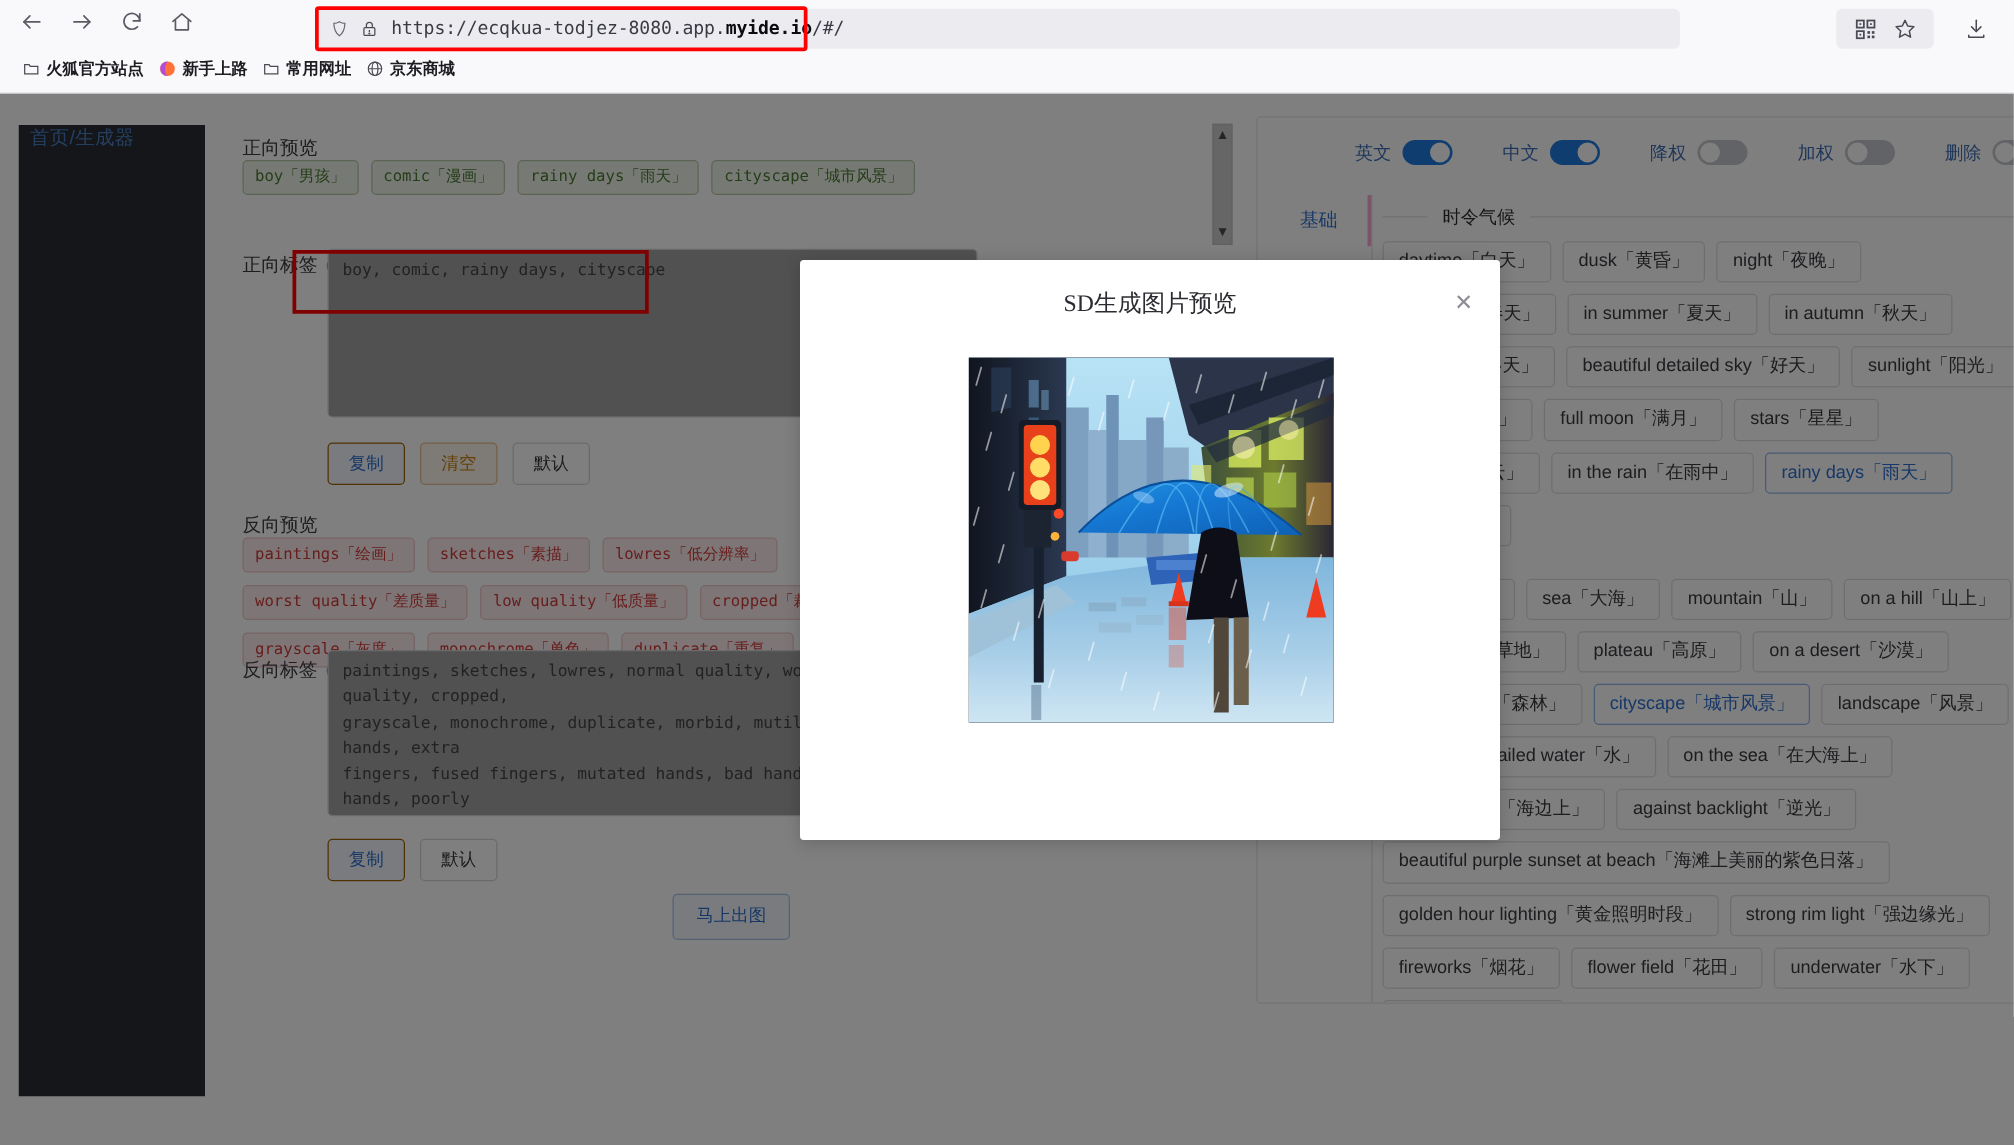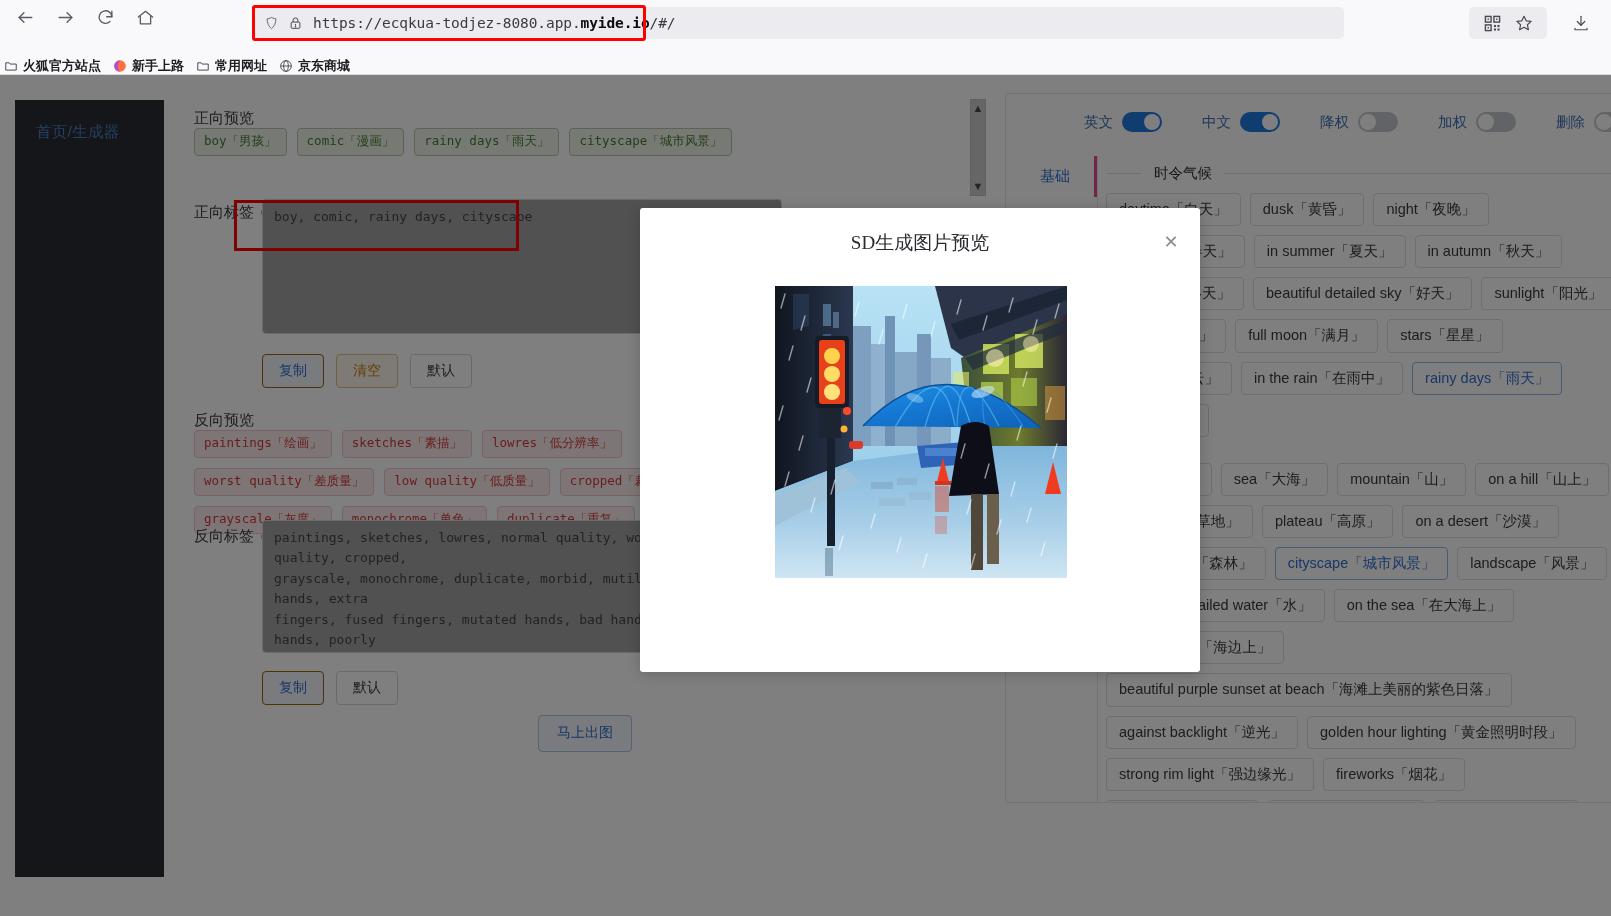--- a/index.html
+++ b/index.html
@@ -77,22 +77,22 @@
     width: 32px; height: 32px;
     display: flex; align-items: center; justify-content: center;
     color: #4a4a55;
   }
   .chrome-dl { margin-right: 14px; margin-left: 18px; }
 
   
   .bookmarks {
     position: absolute; top: 46px; left: 0;
     width: 1611px; height: 29px;
-    display: flex; align-items: flex-end;
-    padding-left: 4px;
+    display: flex; align-items: flex-start;
+    padding-left: 18px;
     background: #f9f9fb;
   }
   .bm {
     display: flex; align-items: center;
     margin-right: 12px;
     font-size: 13px;
     color: #1c1c21;
     font-family: "Liberation Serif", serif;
     font-weight: bold;
     white-space: nowrap;
@@ -118,22 +118,21 @@
   }
 
   
   .sidebar {
     position: absolute;
     left: 15px; top: 25px;
     width: 149px; height: 777px;
     background: #282c33;
   }
   .sidebar-title {
-    margin-top: 22px;
-    padding-left: 21px;
+    padding-left: 9px;
     color: #4a7fc1;
     font-size: 15.5px;
     letter-spacing: .3px;
   }
 
   
   .main {
     position: absolute;
     left: 180px; top: 0;
     width: 810px; height: 841px;
@@ -286,21 +285,21 @@
     width: 72px; height: 660px;
     border-right: 1px solid #e4e4e7;
   }
   .vtab-item {
     padding: 11px 0 11px 14px;
     font-size: 15px;
     color: #303036;
   }
   .vtab-item.active {
     color: #2f6fd0;
-    border-right: 3px solid #ec4899;
+    border-right: 3px solid #f9a8d4;
   }
 
   .panel-body {
     position: absolute;
     left: 100px; top: 62px;
     right: 0; bottom: 0;
     padding: 0 0 0 0;
   }
   .group {
     position: relative;
@@ -678,22 +677,22 @@
               <div class="lib-tag">on a hill「山上」</div>
               <div class="lib-tag">grassland「草地」</div>
               <div class="lib-tag">plateau「高原」</div>
               <div class="lib-tag">on a desert「沙漠」</div>
               <div class="lib-tag">in the forest「森林」</div>
               <div class="lib-tag sel">cityscape「城市风景」</div>
               <div class="lib-tag">landscape「风景」</div>
               <div class="lib-tag">beautiful detailed water「水」</div>
               <div class="lib-tag">on the sea「在大海上」</div>
               <div class="lib-tag">over the sea「海边上」</div>
+              <div class="lib-tag">against backlight「逆光」</div>
               <div class="lib-tag">beautiful purple sunset at beach「海滩上美丽的紫色日落」</div>
-              <div class="lib-tag">against backlight「逆光」</div>
               <div class="lib-tag">golden hour lighting「黄金照明时段」</div>
               <div class="lib-tag">strong rim light「强边缘光」</div>
               <div class="lib-tag">fireworks「烟花」</div>
               <div class="lib-tag">flower field「花田」</div>
               <div class="lib-tag">underwater「水下」</div>
               <div class="lib-tag">explosion「爆炸」</div>
             </div>
           </div>
         </div>
     </div>

